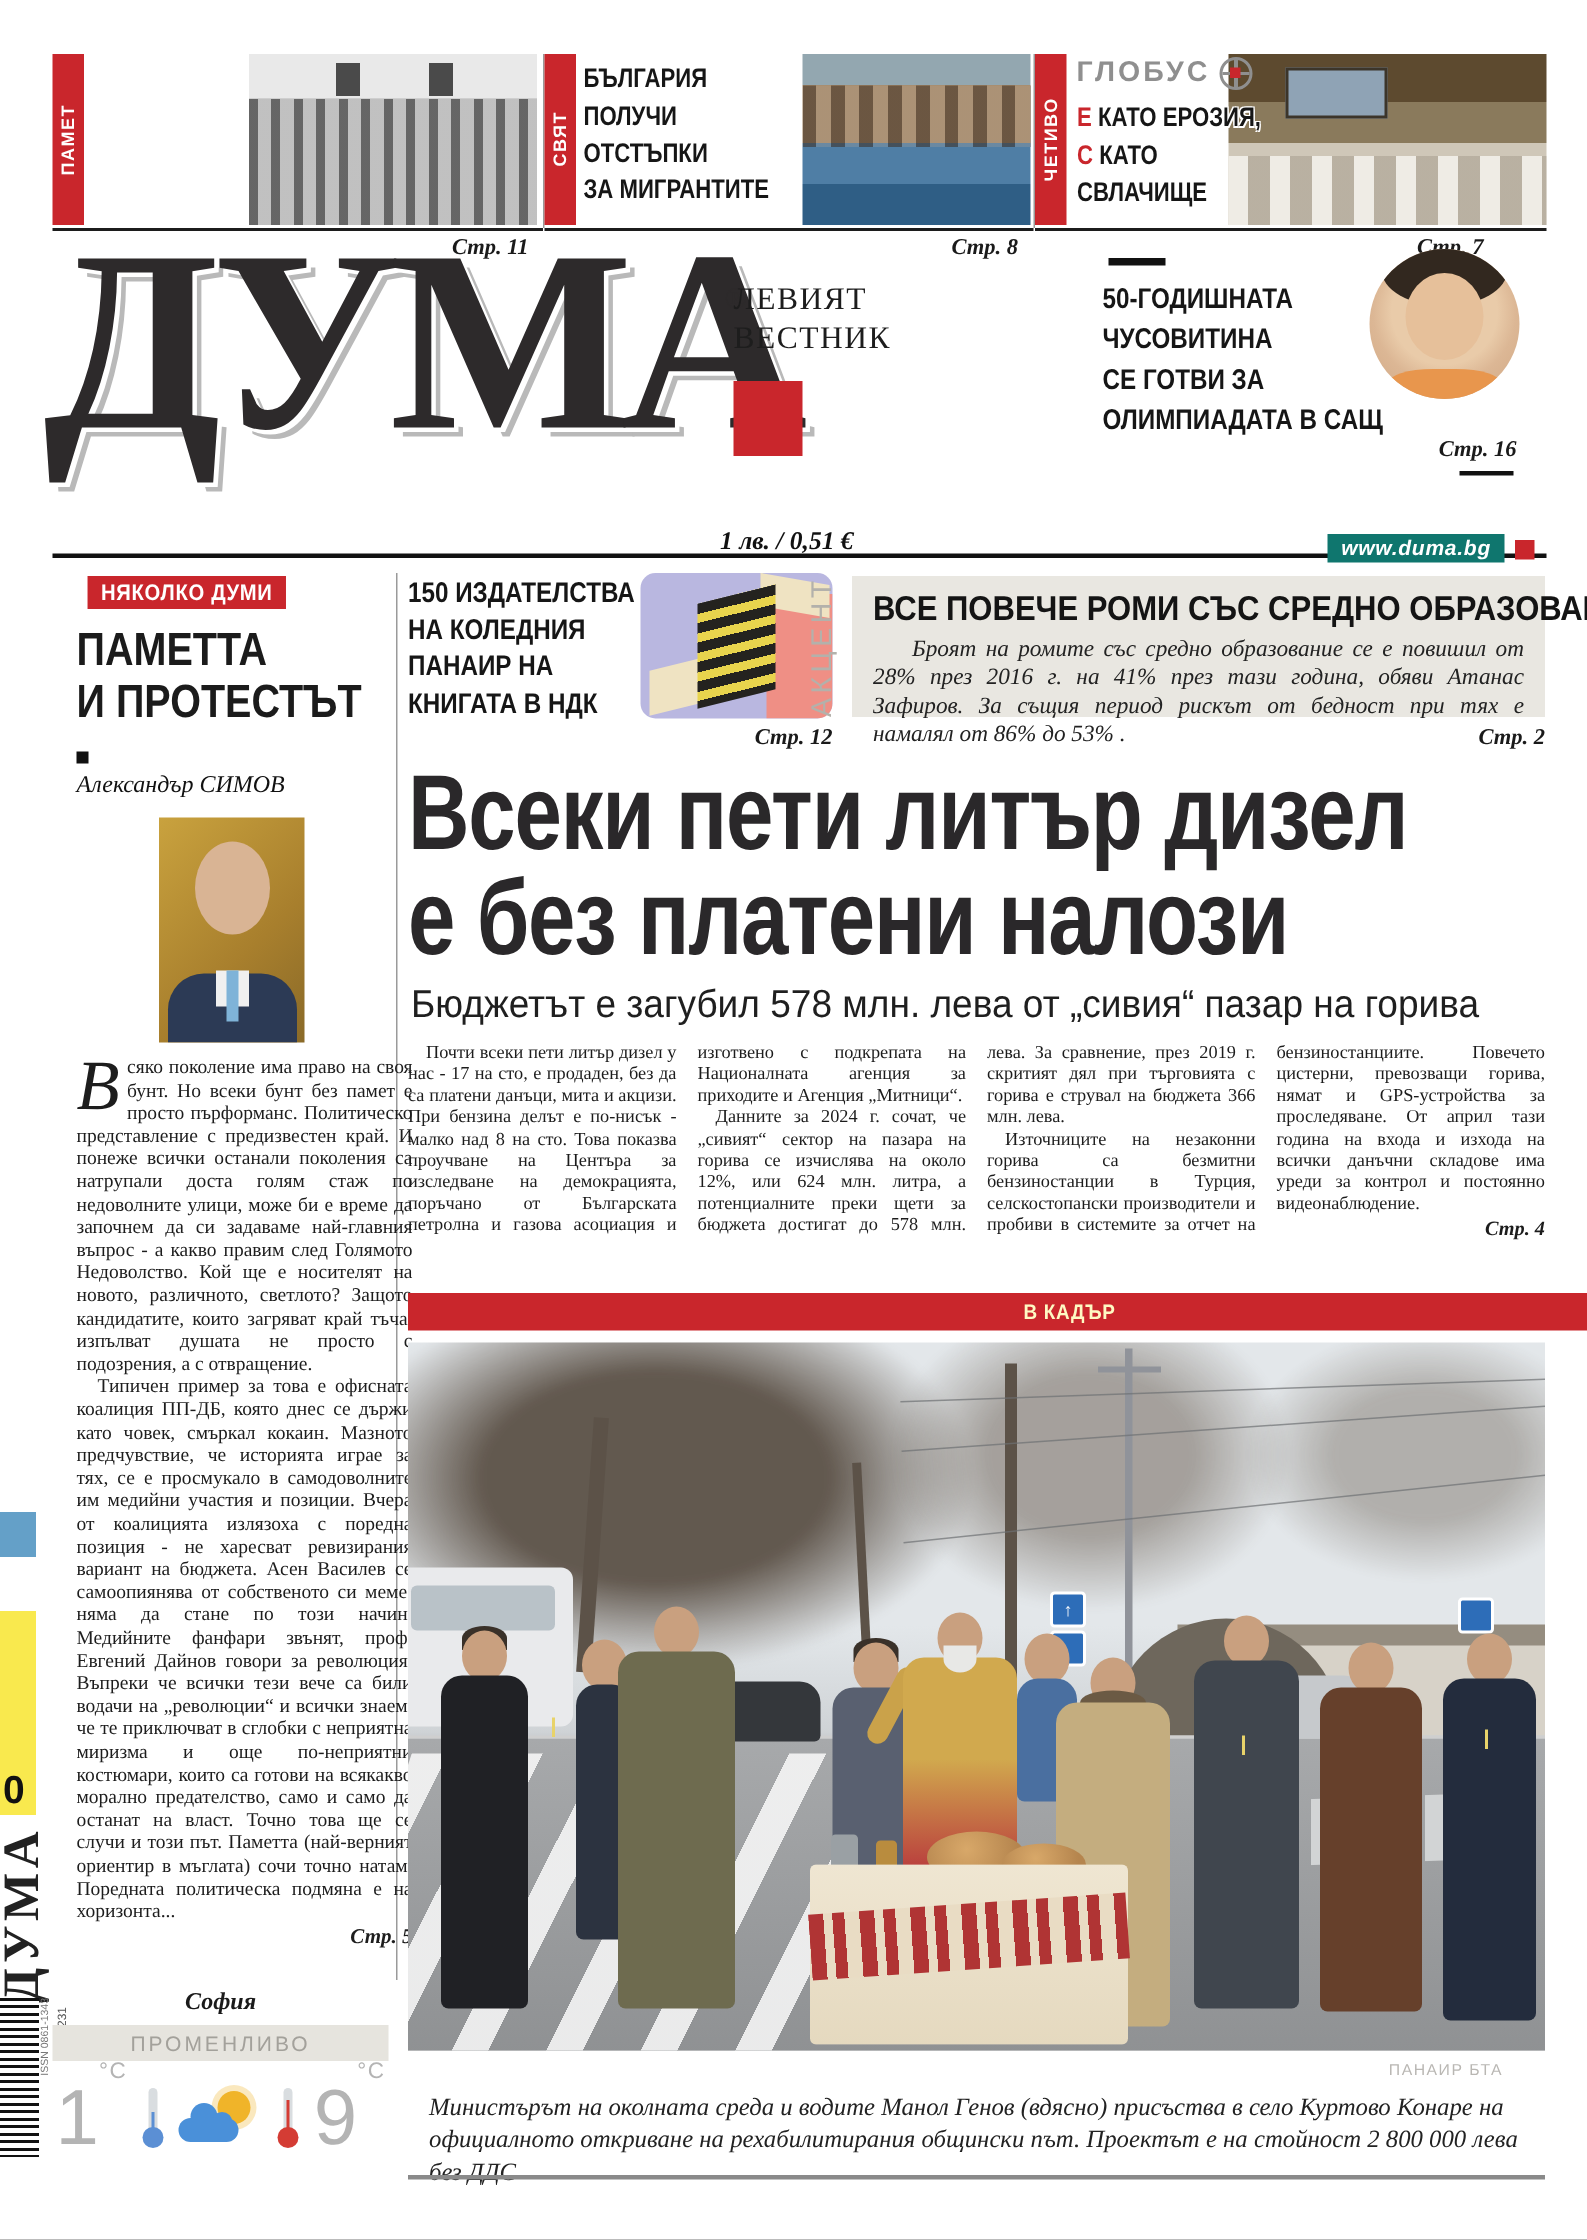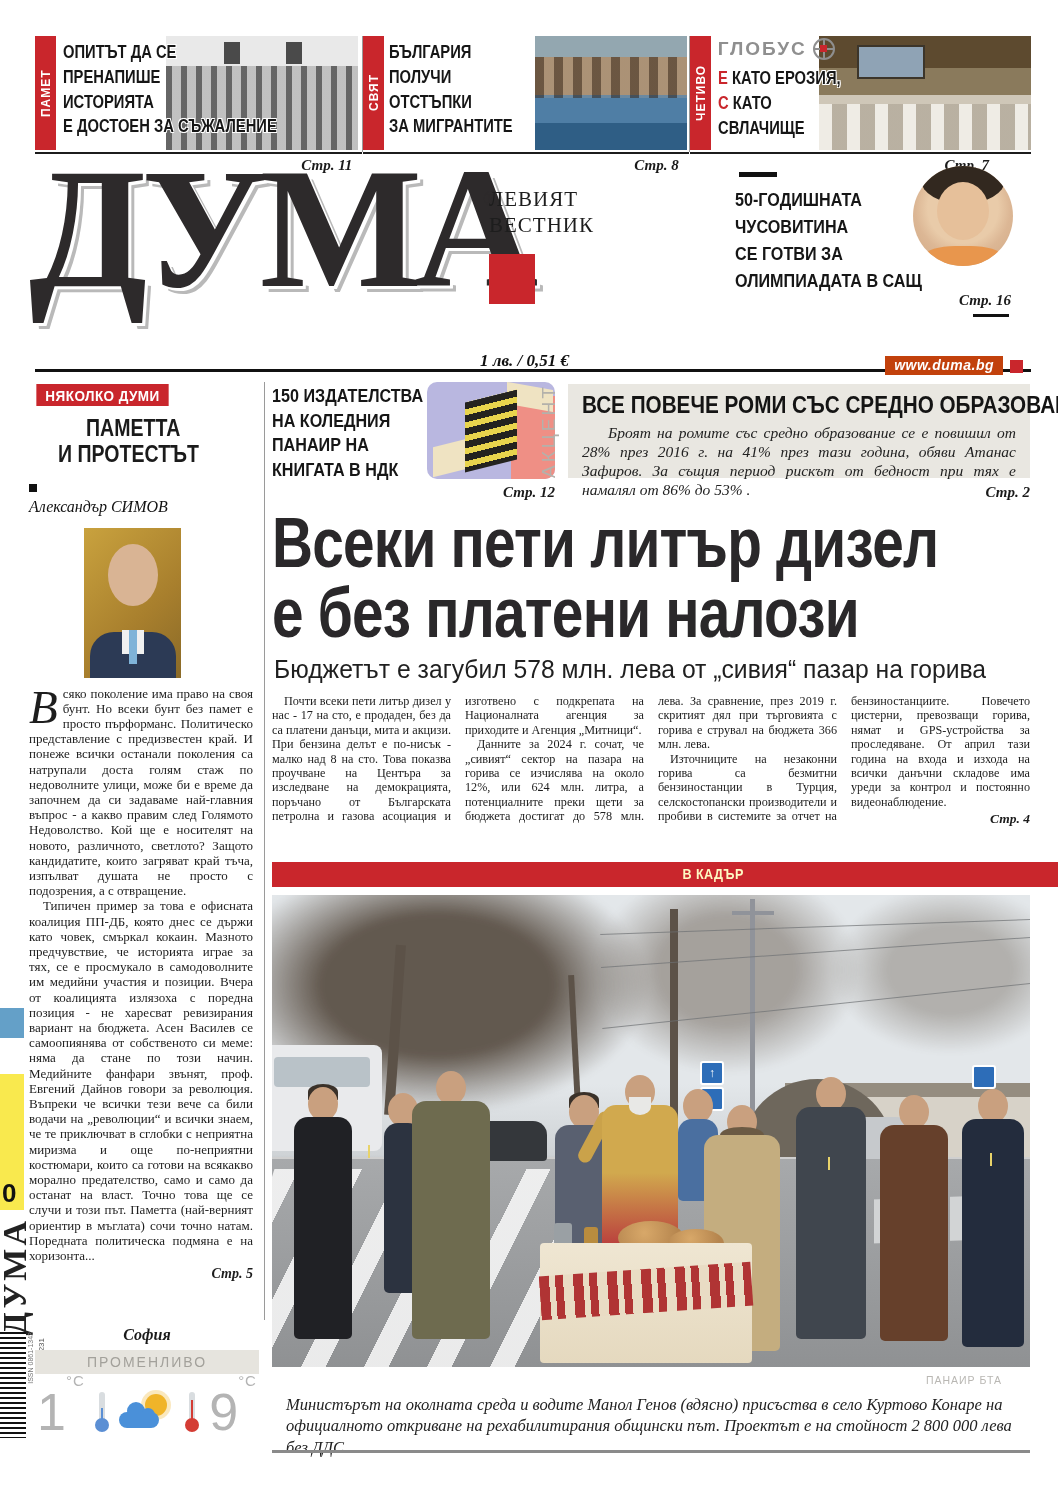--- a/index.html
+++ b/index.html
@@ -59,32 +59,32 @@
   .m-circle .sh{position:absolute;left:12%;bottom:-4%;width:76%;height:24%;border-radius:40% 40% 0 0;background:#e8964d;}
   .m-page{position:absolute;right:20px;top:122px;font-style:italic;font-weight:bold;font-size:15px;}
   .m-page-rule{position:absolute;right:22px;top:144px;width:36px;height:3px;background:#111;}
   .dateline{position:absolute;left:0;bottom:8px;width:100%;height:18px;font-family:"Liberation Sans",sans-serif;
      font-size:12.5px;color:#4a4a4a;letter-spacing:.4px;}
   .dl{position:absolute;white-space:nowrap;}
   .dl .sq{display:inline-block;width:9px;height:9px;background:var(--red);margin-right:6px;}
   .dl .rednum{color:var(--red);}
   .dl-price{position:absolute;left:445px;bottom:-2px;font-family:"Liberation Serif",serif;
      font-weight:bold;font-style:italic;font-size:17px;color:#111;}
-  .site-box{position:absolute;right:28px;bottom:-6px;background:#c2410c;color:#fff;
+  .site-box{position:absolute;right:28px;bottom:-6px;background:#0f766e;color:#fff;
      font-family:"Liberation Sans",sans-serif;font-weight:bold;font-style:italic;font-size:14px;
      padding:1px 9px 2px;letter-spacing:.5px;}
   .site-sq{position:absolute;right:8px;bottom:-4px;width:13px;height:13px;background:var(--red);}
 
   
   .vdiv{position:absolute;left:264px;top:382px;width:1px;height:938px;background:#9a9a9a;}
-  .left-col{position:absolute;left:29px;top:384px;width:224px;}
+  .left-col{position:absolute;left:51px;top:384px;width:224px;}
   .badge{display:inline-block;background:var(--red);color:#fff;font-family:"Liberation Sans",sans-serif;
      font-weight:bold;font-size:15px;padding:3px 10px 2px;letter-spacing:.5px;}
   .oped-title{margin-top:10px;font-family:"Liberation Sans",sans-serif;font-weight:bold;
-     font-size:23px;line-height:1.12;color:#1b1b1b;text-align:center;}
+     font-size:31px;line-height:1.12;color:#1b1b1b;}
   .bullet{width:8px;height:8px;background:#111;margin:16px 0 6px;}
   .byline{font-style:italic;font-size:16px;color:#111;}
   .portrait{position:relative;width:97px;height:150px;margin:12px 0 8px 55px;
      background:linear-gradient(135deg,#c9a23e,#a87f2d 60%,#8a6a28);overflow:hidden;}
   .portrait .hd{position:absolute;left:24px;top:16px;width:50px;height:62px;border-radius:50%;background:#d9b494;}
   .portrait .st{position:absolute;left:6px;bottom:0;width:86px;height:46px;border-radius:24px 24px 0 0;background:#2c3a55;}
   .portrait .sh2{position:absolute;left:38px;bottom:24px;width:22px;height:24px;background:#f0f0f0;}
   .portrait .tie{position:absolute;left:45px;bottom:14px;width:8px;height:34px;background:#7fb3d8;}
   .oped-body{margin-top:4px;height:600px;overflow:hidden;font-size:13px;line-height:1.17;
      text-align:justify;color:#1d1d1d;}
@@ -227,26 +227,20 @@
 <div class="page">
 
   <div class="teasers">
     <div class="tz tz1">
       <div class="tz-label">ПАМЕТ</div>
       <div class="tz-photo ph1">
           <i></i>
           <u style="left:58px;"></u>
           <u style="left:120px;"></u>
         </div>
-      <div class="tz-head">
-        <span class="cond">ОПИТЪТ ДА СЕ</span><br>
-        <span class="cond">ПРЕНАПИШЕ</span><br>
-        <span class="cond">ИСТОРИЯТА</span><br>
-        <span class="cond">Е ДОСТОЕН ЗА СЪЖАЛЕНИЕ</span>
-      </div>
       <div class="tz-page">Стр. 11</div>
     </div>
     <div class="tz-sep"></div>
     <div class="tz tz2">
       <div class="tz-label">СВЯТ</div>
       <div class="tz-photo ph2">
           <i></i>
         </div>
       <div class="tz-head" style="left:26px;">
         <span class="cond">БЪЛГАРИЯ</span><br>

